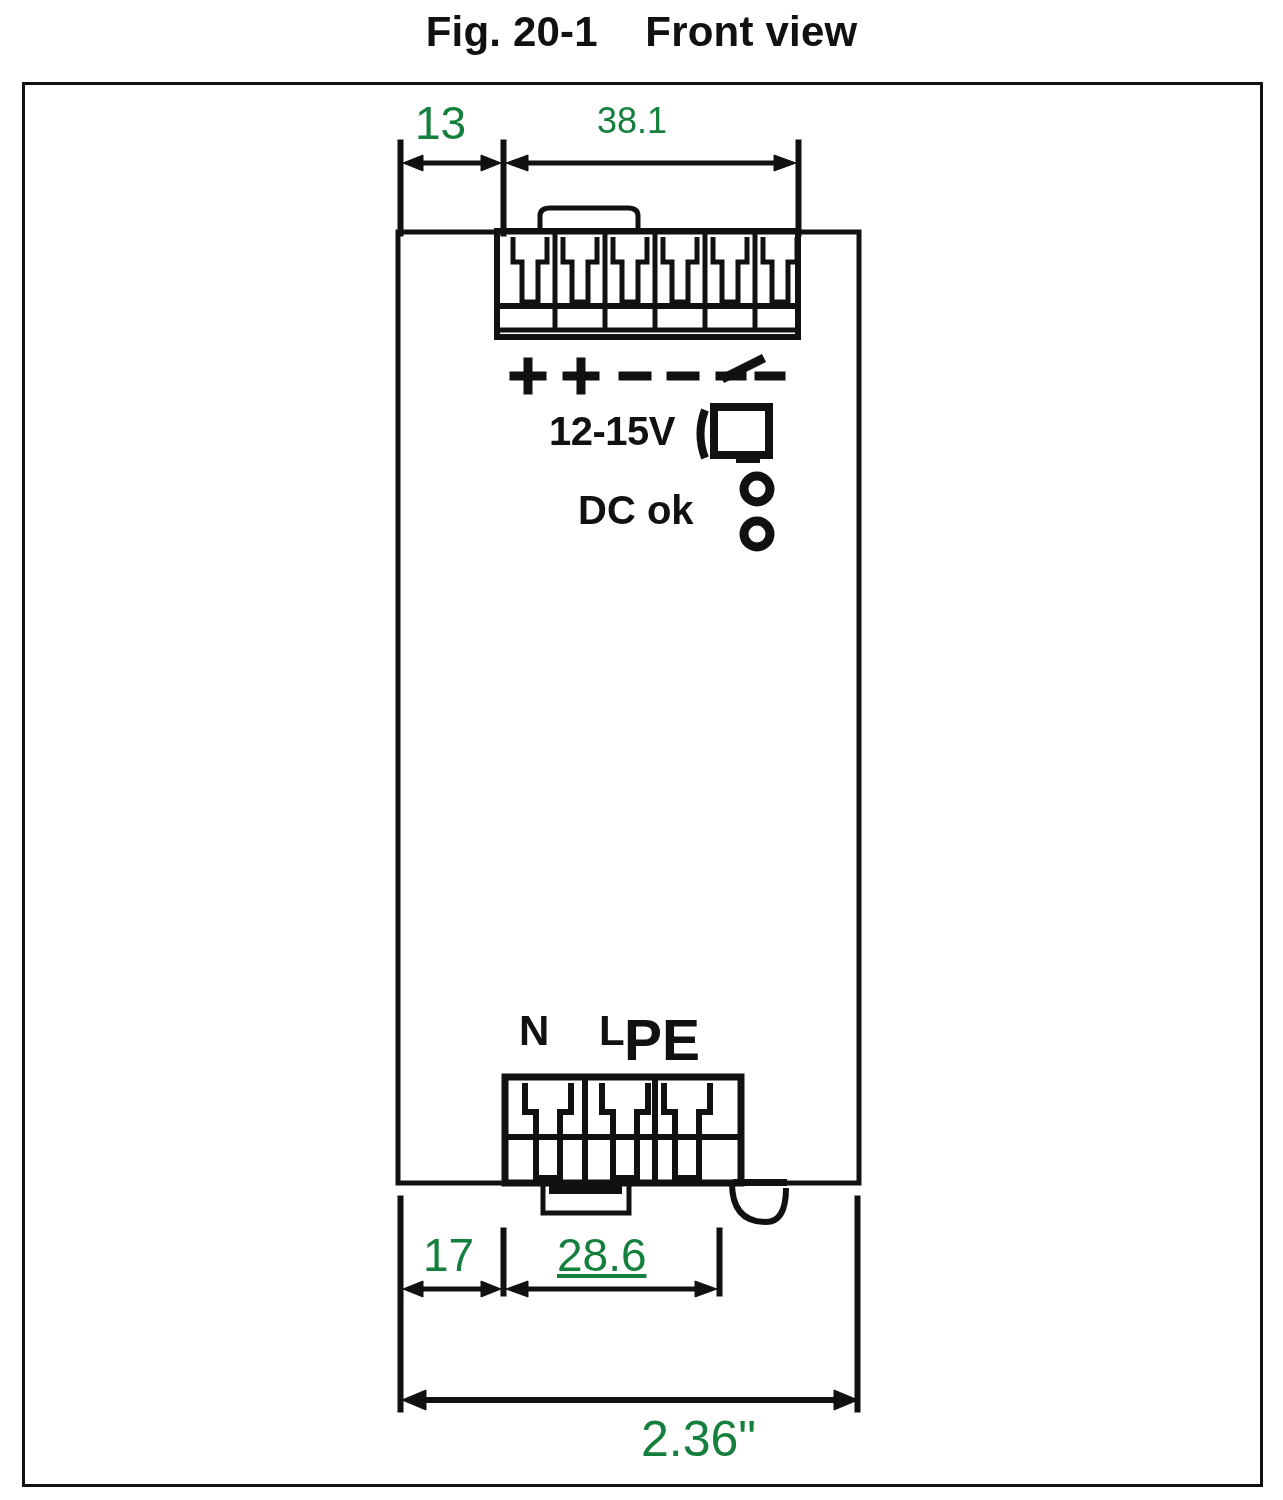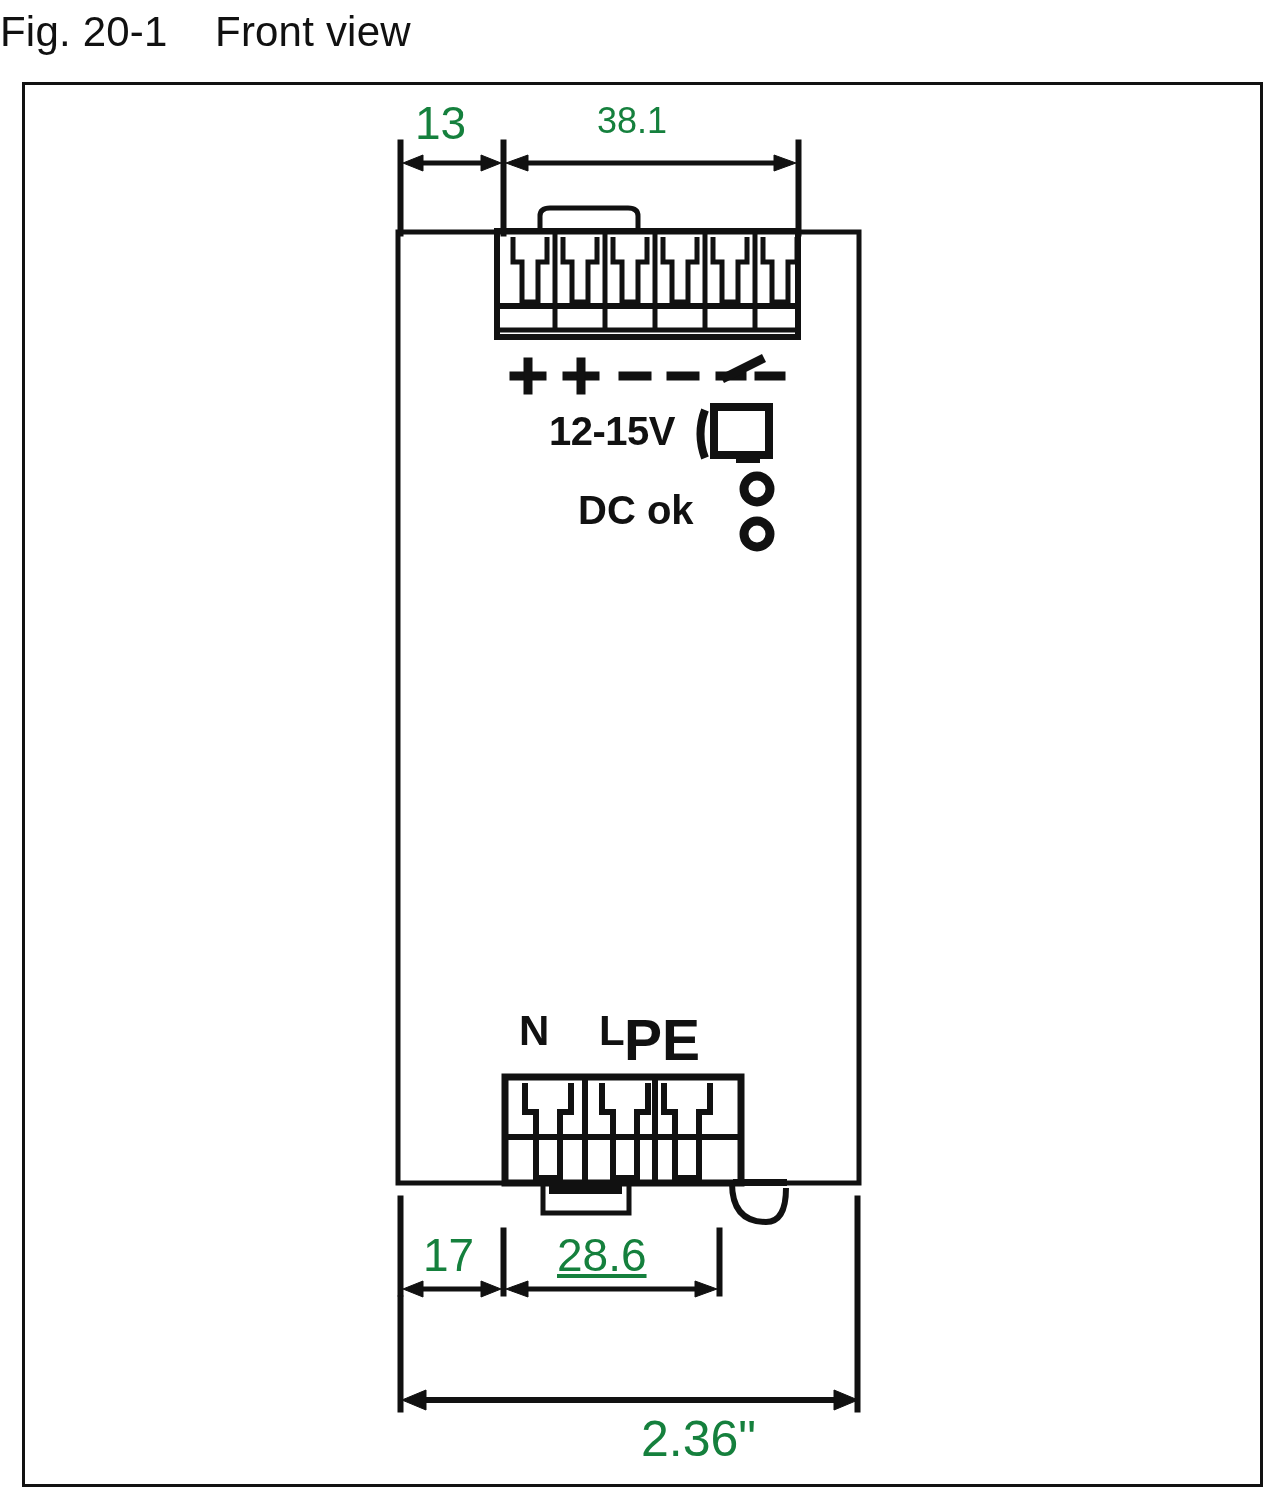--- a/index.html
+++ b/index.html
@@ -1,20 +1,20 @@
 <!DOCTYPE html>
 <html><head>
 <meta charset="utf-8">
 <style>
   html,body{margin:0;padding:0;background:#ffffff;}
   body{width:1283px;height:1500px;position:relative;overflow:hidden;
        font-family:"Liberation Sans",sans-serif;color:#111;}
 
-  .fig-title{position:absolute;left:0;top:8px;width:1283px;text-align:left;
-             font-size:42px;letter-spacing:0.2px;color:#111;white-space:pre;}
+  .fig-title{position:absolute;left:0;top:8px;width:1283px;text-align:center;
+             font-size:42px;letter-spacing:0.2px;color:#111;white-space:pre;font-weight:bold;}
 
   .frame{position:absolute;left:22px;top:82px;width:1241px;height:1405px;
          border:3px solid #111;box-sizing:border-box;background:#fff;}
 
   .stage{position:absolute;left:0;top:0;width:1283px;height:1500px;}
   .txt{position:absolute;white-space:pre;color:#111;}
   .dimtxt{position:absolute;white-space:pre;color:#15803d;}
 
   svg{position:absolute;left:0;top:0;overflow:visible;}
 </style>

